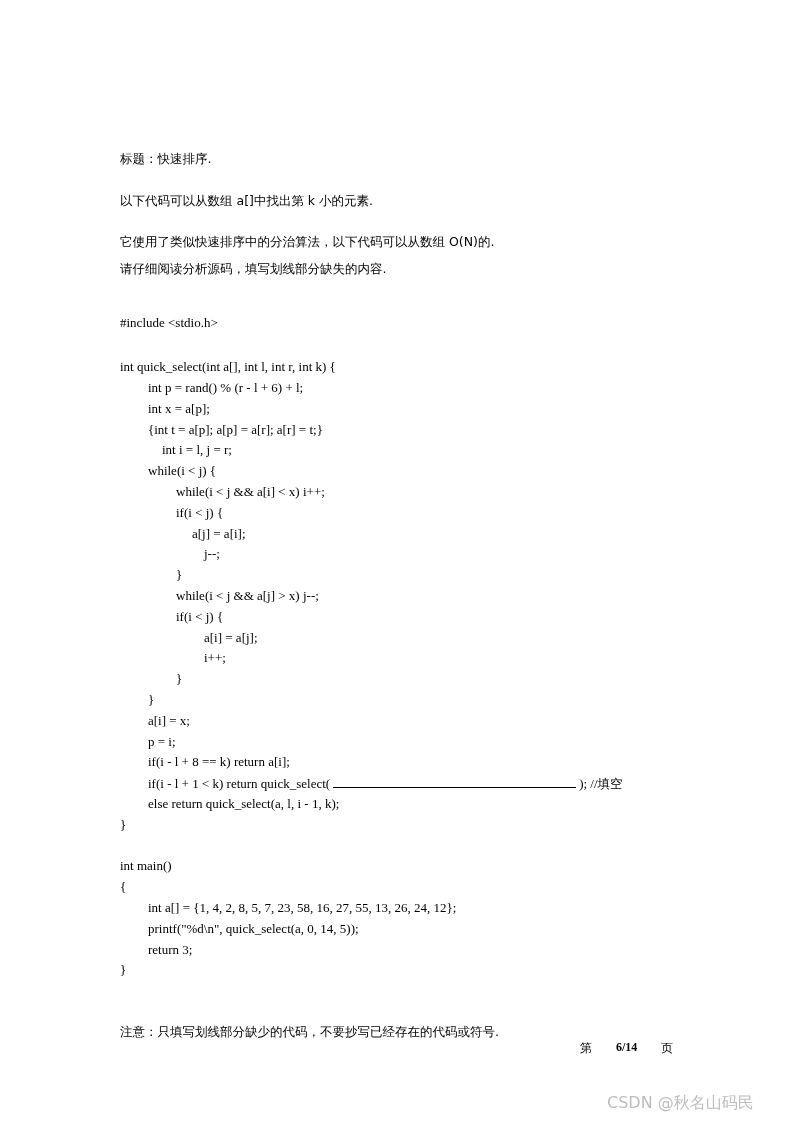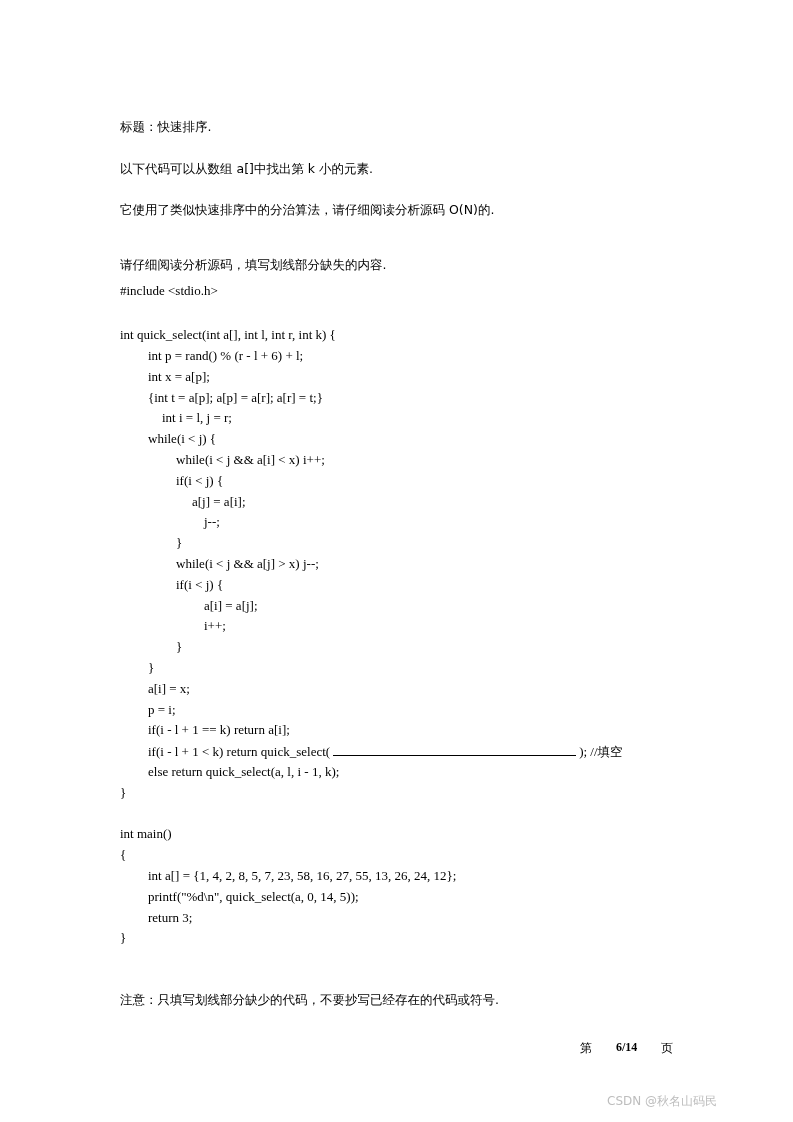--- a/index.html
+++ b/index.html
@@ -1,32 +1,32 @@
 <!DOCTYPE html>
 <html><head>
 <meta charset="utf-8">
 <style>
   html, body { margin: 0; padding: 0; background: #ffffff; }
   body { width: 793px; height: 1122px; position: relative; overflow: hidden;
          font-family: "Liberation Serif", "DejaVu Serif", serif; color: #000; }
-  .line { position: absolute; left: 120px; font-size: 13px; line-height: 16px; white-space: pre; }
+  .line { position: absolute; left: 120px; font-size: 13px; line-height: 16px; white-space: pre; margin-top: 32px; }
   .cjk { font-family: "DejaVu Sans", "Liberation Sans", sans-serif; font-size: 12.5px; }
   .blank { display: inline-block; width: 243px; border-bottom: 1px solid #000; height: 12px; vertical-align: baseline; margin: 0 3px; }
   .footer { position: absolute; top: 1040px; font-size: 12px; }
   .watermark { position: absolute; left: 607px; top: 1093px; font-family: "DejaVu Sans", "Liberation Sans", sans-serif;
-               font-size: 12px; color: #bdbdbd; white-space: pre; }
+               font-size: 16px; color: #bdbdbd; white-space: pre; }
 </style>
 </head>
 <body>
 
 <div>
   <div class="line cjk" style="top:119px">标题：快速排序.</div>
   <div class="line cjk" style="top:161px">以下代码可以从数组 a[]中找出第 k 小的元素.</div>
-  <div class="line cjk" style="top:202px">它使用了类似快速排序中的分治算法，请仔细阅读分析源码 O(N)的.</div>
-  <div class="line cjk" style="top:257px">请仔细阅读分析源码，填写划线部分缺失的内容.</div>
+  <div class="line cjk" style="top:202px">它使用了类似快速排序中的分治算法，以下代码可以从数组 O(N)的.</div>
+  <div class="line cjk" style="top:229px">请仔细阅读分析源码，填写划线部分缺失的内容.</div>
 
   <div>
     <div class="line" style="top:283px">#include &lt;stdio.h&gt;</div>
     <div class="line" style="top:327px">int quick_select(int a[], int l, int r, int k) {</div>
     <div class="line" style="top:348px;left:148px">int p = rand() % (r - l + 6) + l;</div>
     <div class="line" style="top:369px;left:148px">int x = a[p];</div>
     <div class="line" style="top:390px;left:148px">{int t = a[p]; a[p] = a[r]; a[r] = t;}</div>
     <div class="line" style="top:410px;left:162px">int i = l, j = r;</div>
     <div class="line" style="top:431px;left:148px">while(i &lt; j) {</div>
     <div class="line" style="top:452px;left:176px">while(i &lt; j &amp;&amp; a[i] &lt; x) i++;</div>
@@ -35,21 +35,21 @@
     <div class="line" style="top:514px;left:204px">j--;</div>
     <div class="line" style="top:535px;left:176px">}</div>
     <div class="line" style="top:556px;left:176px">while(i &lt; j &amp;&amp; a[j] &gt; x) j--;</div>
     <div class="line" style="top:577px;left:176px">if(i &lt; j) {</div>
     <div class="line" style="top:598px;left:204px">a[i] = a[j];</div>
     <div class="line" style="top:618px;left:204px">i++;</div>
     <div class="line" style="top:639px;left:176px">}</div>
     <div class="line" style="top:660px;left:148px">}</div>
     <div class="line" style="top:681px;left:148px">a[i] = x;</div>
     <div class="line" style="top:702px;left:148px">p = i;</div>
-    <div class="line" style="top:722px;left:148px">if(i - l + 1 == k) return a[i];</div>
+    <div class="line" style="top:722px;left:148px">if(i - l + 8 == k) return a[i];</div>
     <div class="line" style="top:743px;left:148px"><span>if(i - l + 1 &lt; k) return quick_select(</span><span class="blank"></span><span>); //</span><span class="cjk">填空</span></div>
     <div class="line" style="top:764px;left:148px">else return quick_select(a, l, i - 1, k);</div>
     <div class="line" style="top:785px">}</div>
     <div class="line" style="top:826px">int main()</div>
     <div class="line" style="top:847px">{</div>
     <div class="line" style="top:868px;left:148px">int a[] = {1, 4, 2, 8, 5, 7, 23, 58, 16, 27, 55, 13, 26, 24, 12};</div>
     <div class="line" style="top:889px;left:148px">printf("%d\n", quick_select(a, 0, 14, 5));</div>
     <div class="line" style="top:910px;left:148px">return 3;</div>
     <div class="line" style="top:930px">}</div>
   </div>

